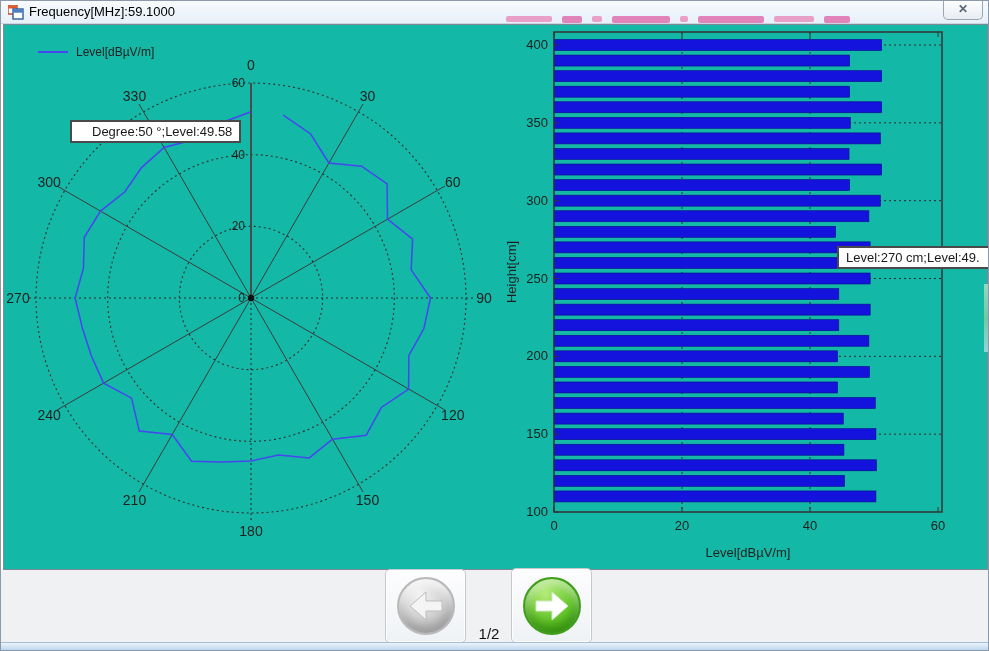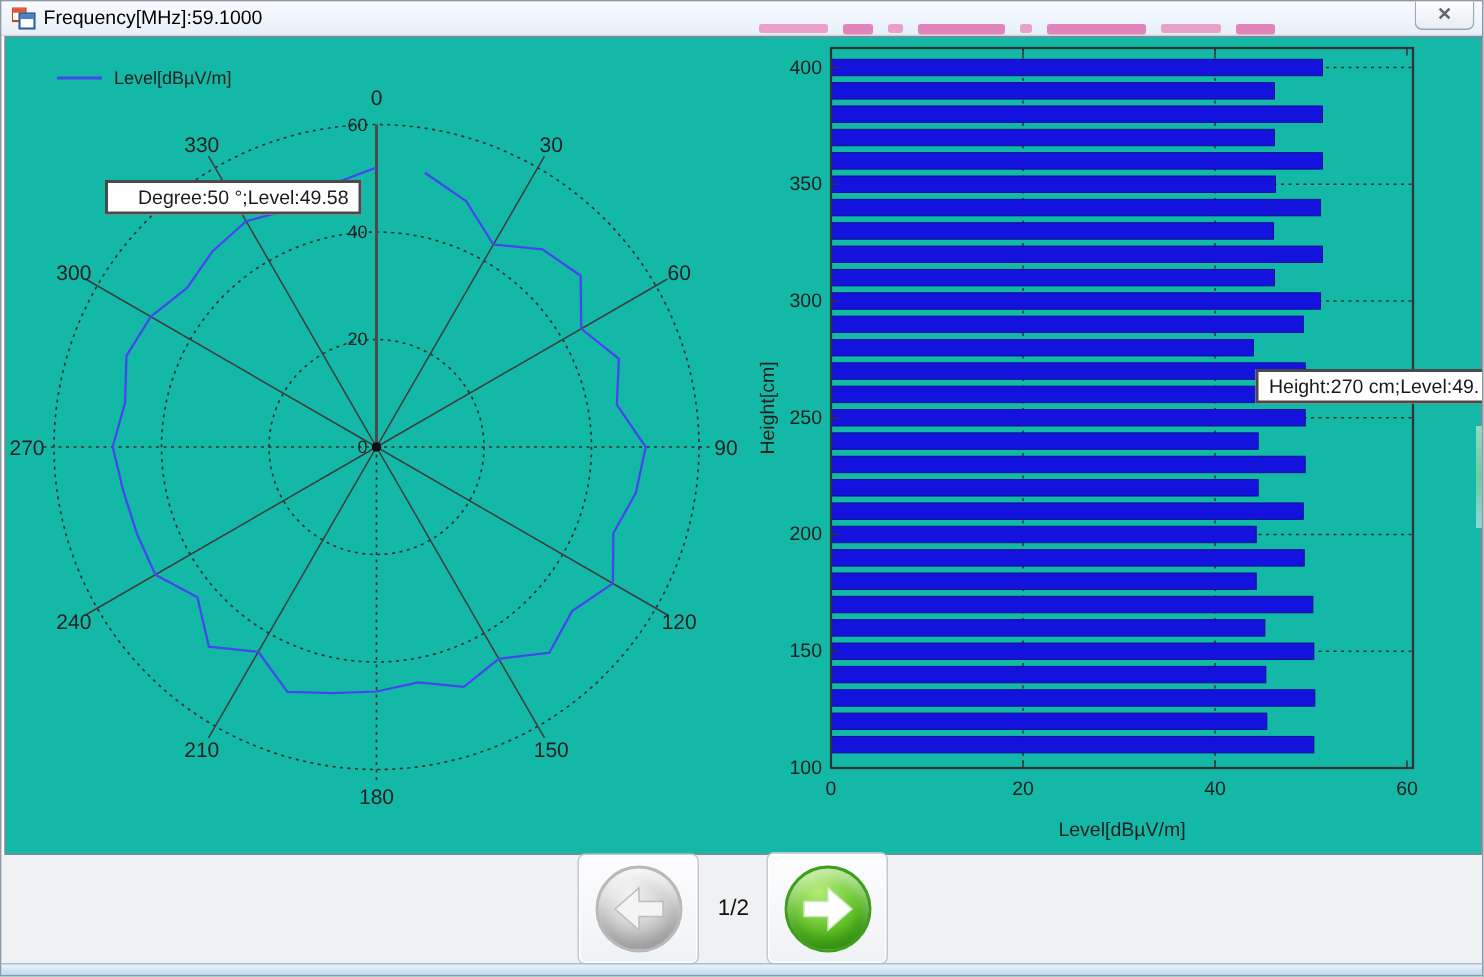--- a/index.html
+++ b/index.html
@@ -29,21 +29,21 @@
   .nav-btn{position:absolute;width:81px;height:74px;border:1px solid #c4c9cd;border-radius:5px;
     background:linear-gradient(to bottom,#fdfdfe,#eff2f5);box-shadow:inset 0 0 0 1px #ffffff;
     display:flex;align-items:center;justify-content:center;cursor:pointer;}
   #btn-prev{left:384px;top:568px;}
   #btn-next{left:510px;top:567px;height:75px;}
   .circle{width:58px;height:58px;border-radius:50%;display:flex;align-items:center;justify-content:center;}
   .circle.gray{background:radial-gradient(circle at 38% 30%,#f4f4f4,#cfcfcf 50%,#a2a2a2 95%);
     border:2px solid #b9b9b9;box-shadow:inset 0 -8px 10px rgba(110,110,110,.35), inset 0 6px 8px rgba(255,255,255,.8);}
   .circle.green{background:radial-gradient(circle at 38% 28%,#b4ec77,#61c327 55%,#2f9a0d 95%);
     border:2px solid #3f9e1c;box-shadow:inset 0 -8px 10px rgba(20,90,0,.35), inset 0 6px 8px rgba(255,255,255,.55);}
-  .page-ind{position:absolute;left:468px;top:596px;width:40px;text-align:center;font-size:15px;color:#111;}
+  .page-ind{position:absolute;left:468px;top:624px;width:40px;text-align:center;font-size:15px;color:#111;}
   svg text{fill:#1f1f1f;}
 </style>
 </head>
 <body>
 
 <div class="window">
 
   <div class="titlebar">
     <svg class="app-icon" viewBox="0 0 16 15">
       <rect x="0" y="0" width="9" height="9" fill="#fff" stroke="#b84a1e" stroke-width="1.4"></rect>
@@ -166,21 +166,21 @@
         <line x1="434" y1="7" x2="434" y2="12" stroke="#333" stroke-width="1"></line>
         <text x="434" y="505" text-anchor="middle" font-size="13">60</text>
         <text x="244" y="532" text-anchor="middle" font-size="13">Level[dBµV/m]</text>
         <text x="12" y="247" text-anchor="middle" font-size="13" transform="rotate(-90 12 247)">Height[cm]</text>
       </svg>
 
     <div class="tt" id="tt-polar" style="left:66px;top:95px;padding-left:20px;">
       <span>Degree:50 °;Level:49.58</span>
     </div>
     <div class="tt" id="tt-bar" style="left:833px;top:221px;">
-      <span>Height:270 cm;Level:49.</span>
+      <span>Level:270 cm;Level:49.</span>
     </div>
   </div>
 
   <div class="pink-bits">
     <span style="width:46px"></span>
       <span style="width:20px"></span>
       <span style="width:10px"></span>
     <span style="width:58px"></span>
       <span style="width:8px"></span>
       <span style="width:66px"></span>

